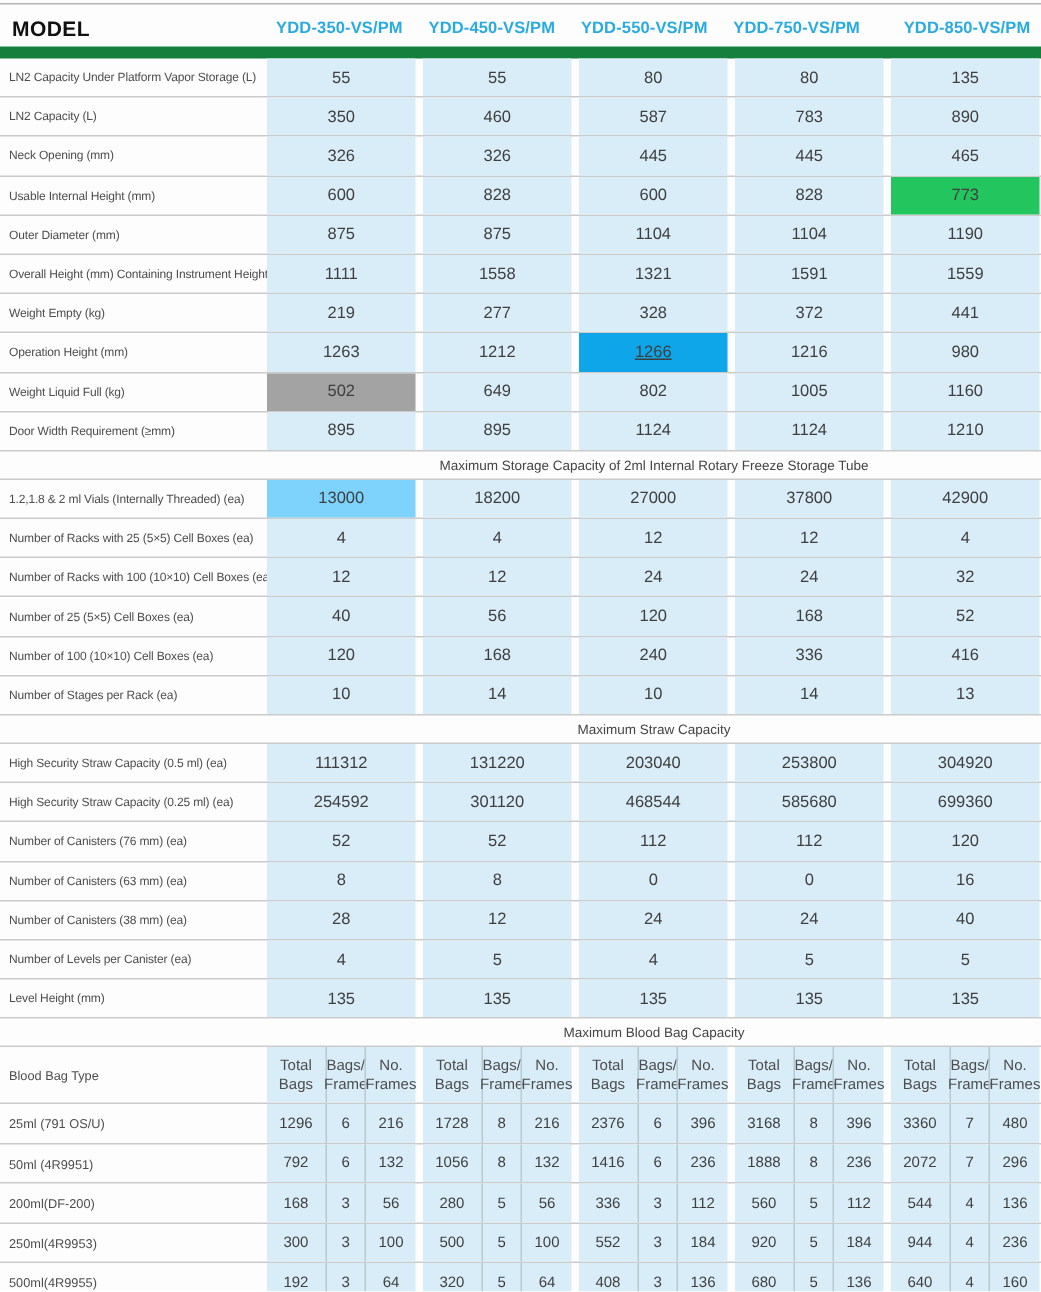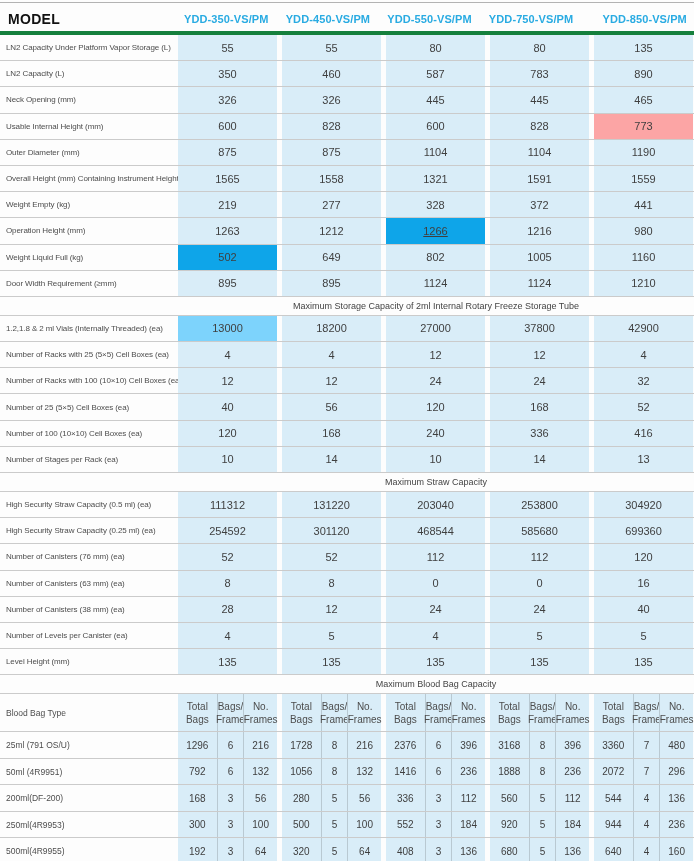--- a/index.html
+++ b/index.html
@@ -3,21 +3,21 @@
 <meta charset="utf-8">
 <style>
   html,body { margin:0; padding:0; background:#ffffff; }
   body { width:694px; height:861px; font-family:"Liberation Sans", sans-serif; }
   .sheet { position:relative; width:694px; height:861px; box-sizing:border-box;
            background:#fdfdfd; padding-top:2px; overflow:hidden; }
   .top-rule { height:1px; background:#b3b3b3; margin-bottom:4px; }
 
   
   .header-row { display:flex; align-items:center; height:24px;
-                border-bottom:4px solid #15803d; }
+                border-bottom:8px solid #15803d; }
   .label-col { width:178px; flex:none; box-sizing:border-box; padding-left:8px; }
   .model-title { font-size:14px; font-weight:bold; color:#111; letter-spacing:.3px; }
   .band-area { flex:1; display:flex; gap:5px; height:100%; margin-right:1px; }
   .model-name { flex:1; display:flex; align-items:center; justify-content:center;
                 font-weight:bold; font-size:11px; letter-spacing:.1px; }
 
   
   .spec-row { display:flex; height:25.2px; border-bottom:1px solid #cbcbcb; }
   .spec-label { width:178px; flex:none; box-sizing:border-box; padding-left:6px;
                 display:flex; align-items:center; font-size:8px; letter-spacing:-.1px;
@@ -95,37 +95,37 @@
           <div class="cell" style="background: rgb(217, 237, 248);">465</div>
         </div>
       </div>
       <div class="spec-row">
         <div class="spec-label">Usable Internal Height (mm)</div>
         <div class="band-area">
           <div class="cell" style="background: rgb(217, 237, 248);">600</div>
           <div class="cell" style="background: rgb(217, 237, 248);">828</div>
           <div class="cell" style="background: rgb(217, 237, 248);">600</div>
           <div class="cell" style="background: rgb(217, 237, 248);">828</div>
-          <div class="cell" style="background: #fca5a5;">773</div>
+          <div class="cell" style="background: #22c55e;">773</div>
         </div>
       </div>
       <div class="spec-row">
         <div class="spec-label">Outer Diameter (mm)</div>
         <div class="band-area">
           <div class="cell" style="background: rgb(217, 237, 248);">875</div>
           <div class="cell" style="background: rgb(217, 237, 248);">875</div>
           <div class="cell" style="background: rgb(217, 237, 248);">1104</div>
           <div class="cell" style="background: rgb(217, 237, 248);">1104</div>
           <div class="cell" style="background: rgb(217, 237, 248);">1190</div>
         </div>
       </div>
       <div class="spec-row">
         <div class="spec-label">Overall Height (mm) Containing Instrument Height</div>
         <div class="band-area">
-          <div class="cell" style="background: rgb(217, 237, 248);">1565</div>
+          <div class="cell" style="background: rgb(217, 237, 248);">1111</div>
           <div class="cell" style="background: rgb(217, 237, 248);">1558</div>
           <div class="cell" style="background: rgb(217, 237, 248);">1321</div>
           <div class="cell" style="background: rgb(217, 237, 248);">1591</div>
           <div class="cell" style="background: rgb(217, 237, 248);">1559</div>
         </div>
       </div>
       <div class="spec-row">
         <div class="spec-label">Weight Empty (kg)</div>
         <div class="band-area">
           <div class="cell" style="background: rgb(217, 237, 248);">219</div>
@@ -141,21 +141,21 @@
           <div class="cell" style="background: rgb(217, 237, 248);">1263</div>
           <div class="cell" style="background: rgb(217, 237, 248);">1212</div>
           <div class="cell" style="background: #0ea5e9; text-decoration: underline;">1266</div>
           <div class="cell" style="background: rgb(217, 237, 248);">1216</div>
           <div class="cell" style="background: rgb(217, 237, 248);">980</div>
         </div>
       </div>
       <div class="spec-row">
         <div class="spec-label">Weight Liquid Full (kg)</div>
         <div class="band-area">
-          <div class="cell" style="background: #0ea5e9;">502</div>
+          <div class="cell" style="background: #a3a3a3;">502</div>
           <div class="cell" style="background: rgb(217, 237, 248);">649</div>
           <div class="cell" style="background: rgb(217, 237, 248);">802</div>
           <div class="cell" style="background: rgb(217, 237, 248);">1005</div>
           <div class="cell" style="background: rgb(217, 237, 248);">1160</div>
         </div>
       </div>
       <div class="spec-row">
         <div class="spec-label">Door Width Requirement (≥mm)</div>
         <div class="band-area">
           <div class="cell" style="background: rgb(217, 237, 248);">895</div>

